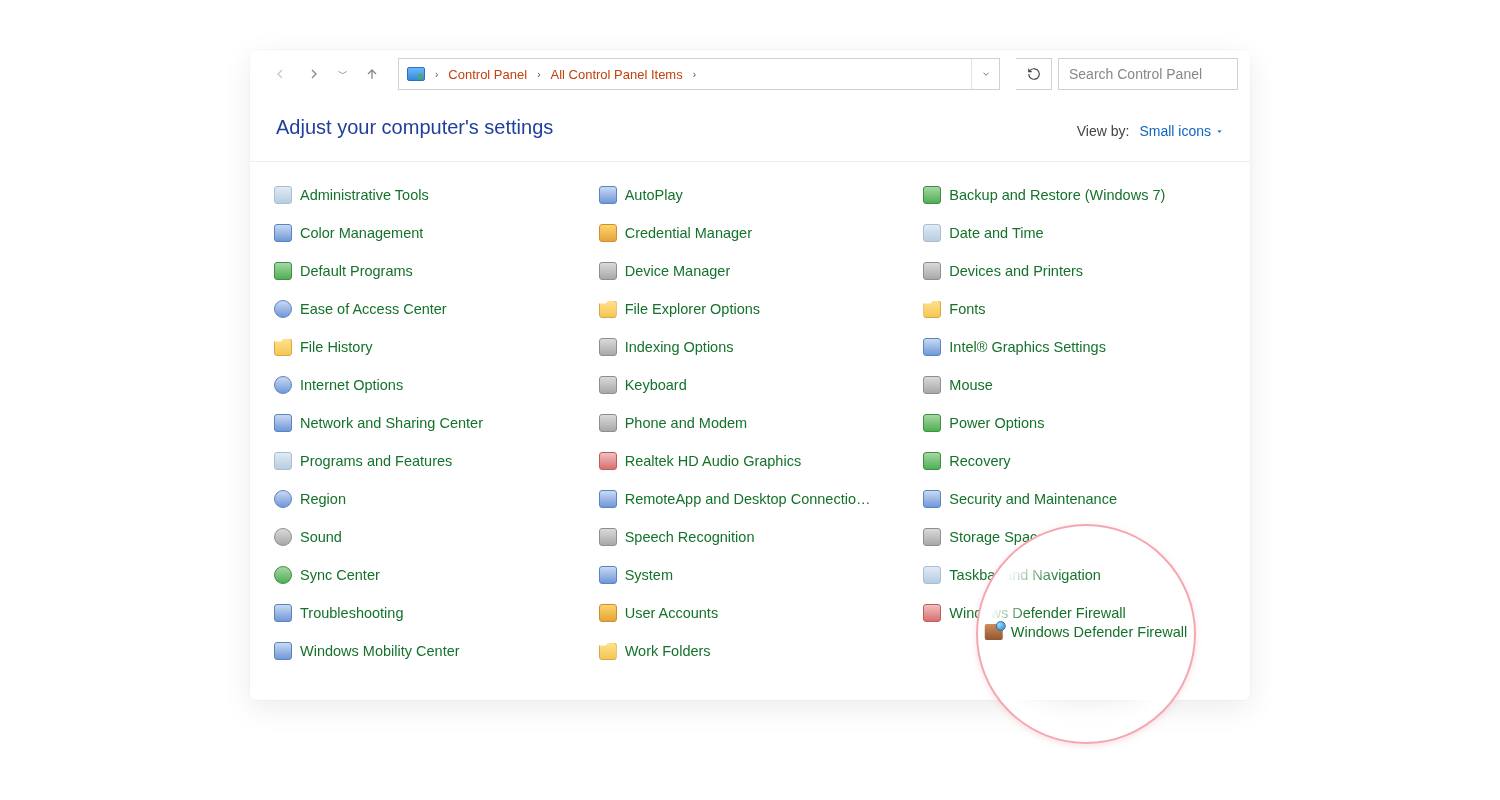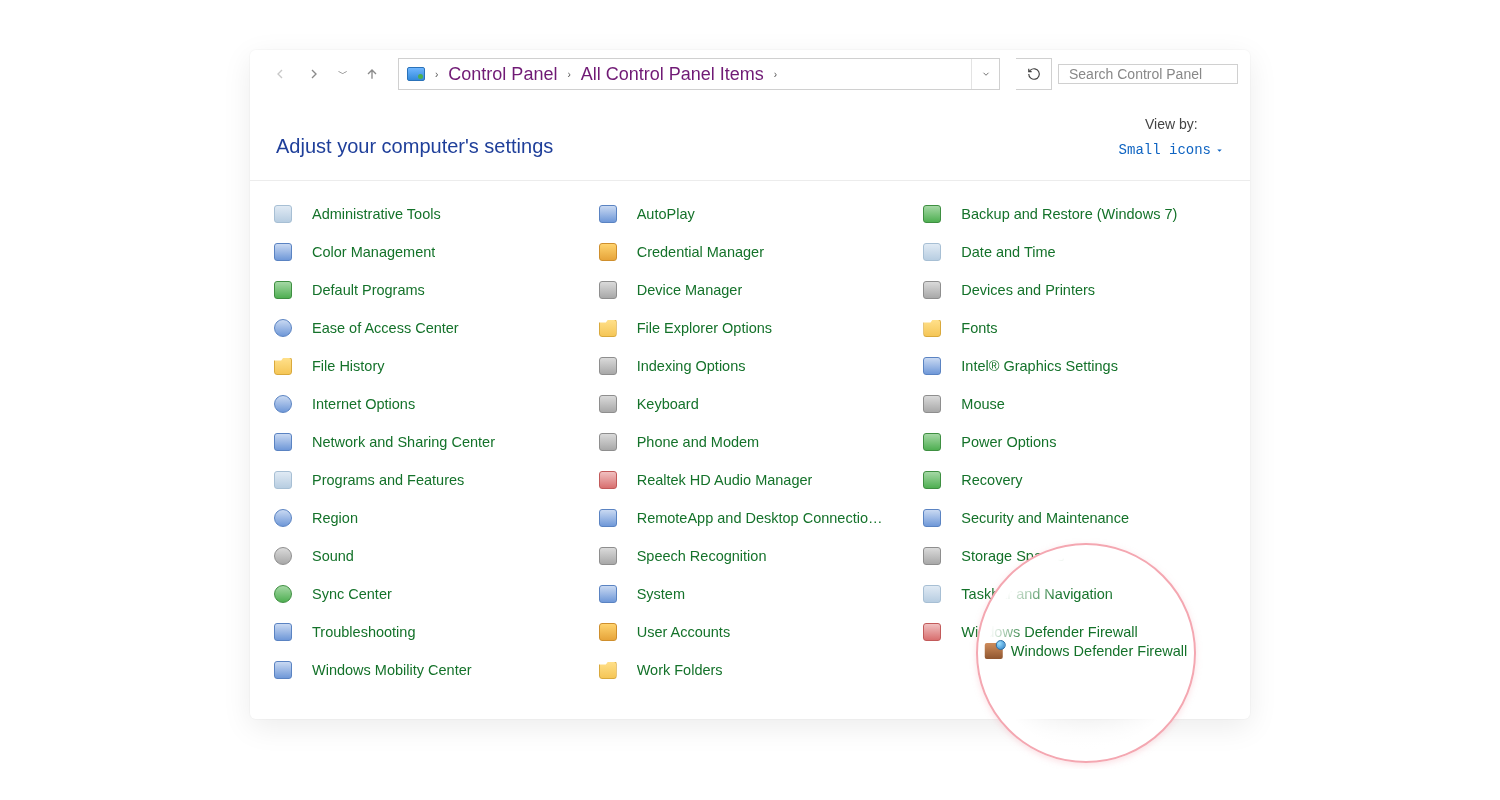--- a/index.html
+++ b/index.html
@@ -62,21 +62,21 @@
     border-radius: 2px;
     position: relative;
     margin-right: 2px;
   }
   .cp-icon::after{
     content:"";
     position:absolute; right:1px; bottom:1px;
     width:5px; height:5px; border-radius:50%;
     background:#4caf50;
   }
-  .crumb { cursor: pointer; padding: 4px 2px; font-size: 18px; color: #701a75; white-space: nowrap; text-align: center; }
+  .crumb { cursor: pointer; padding: 4px 2px; font-size: 13px; color: #c2410c; white-space: nowrap; text-align: center; }
   .crumb-sep { font-size: 10px; color: #555; padding: 0 4px; }
   .addr-drop {
     width: 28px;
     border-left: 1px solid #e3e3e3;
     display: flex;
     align-items: center;
     justify-content: center;
     cursor: pointer;
   }
   .addr-refresh {
@@ -84,59 +84,59 @@
     border: 1px solid #d0d0d0;
     border-left: none;
     height: 32px;
     display: flex;
     align-items: center;
     justify-content: center;
     cursor: pointer;
   }
   .search {
     width: 180px;
-    height: 20px;
+    height: 32px;
     border: 1px solid #d0d0d0;
     font-size: 14px;
     padding: 0 10px;
     color: #777;
   }
   .search::placeholder { color: #888; }
   
   .header-row {
     display: flex;
     align-items: flex-end;
     justify-content: space-between;
     padding: 18px 26px 22px 26px;
   }
   .page-title {
     font-size: 20px;
     color: #1f3f9a;
     font-weight: 400;
   }
-  .viewby { font-size: 14px; color: #444; display: flex; align-items: center; gap: 10px; flex-direction: column; }
-  .viewby-value { color: #0f64c2; cursor: pointer; display: inline-flex; align-items: center; gap: 4px; font-family: Liberation Mono, monospace; }
+  .viewby { font-size: 14px; color: #444; display: flex; align-items: center; gap: 10px; }
+  .viewby-value { color: #0f64c2; cursor: pointer; display: inline-flex; align-items: center; gap: 4px; }
   .hr { height: 1px; background: #ececec; }
   
   .items {
     padding: 20px 18px 36px 18px;
     display: grid;
     grid-template-columns: 1fr 1fr 1fr;
     column-gap: 10px;
     row-gap: 12px;
   }
   .item {
     display: flex;
     align-items: center;
     gap: 8px;
     padding: 2px 6px;
     cursor: pointer;
     min-height: 26px;
   }
-  .item .label { color: #14722a; font-size: 14.5px; white-space: nowrap; overflow: hidden; text-overflow: ellipsis; margin-left: 12px; }
+  .item .label { color: #14722a; font-size: 14.5px; white-space: nowrap; overflow: hidden; text-overflow: ellipsis; }
   .icon {
     width: 18px; height: 18px;
     flex: 0 0 18px;
     border-radius: 3px;
     position: relative;
   }
   
   .ic-a { background: linear-gradient(#e0eaf4,#b7cde1); border:1px solid #a7bfd4;}
   .ic-b { background: linear-gradient(#ffd36e,#e6a43a); border:1px solid #cf8f2d;}
   .ic-c { background: linear-gradient(#a5d8a5,#4faf52); border:1px solid #3e8f41;}
@@ -335,21 +335,21 @@
       <div class="item">
         <span class="icon ic-c"></span>
         <span class="label">Power Options</span>
       </div>
       <div class="item">
         <span class="icon ic-a"></span>
         <span class="label">Programs and Features</span>
       </div>
       <div class="item">
         <span class="icon ic-e"></span>
-        <span class="label">Realtek HD Audio Manager</span>
+        <span class="label">Realtek HD Audio Graphics</span>
       </div>
       <div class="item">
         <span class="icon ic-c"></span>
         <span class="label">Recovery</span>
       </div>
       <div class="item">
         <span class="icon ic-d ic-round"></span>
         <span class="label">Region</span>
       </div>
       <div class="item">

